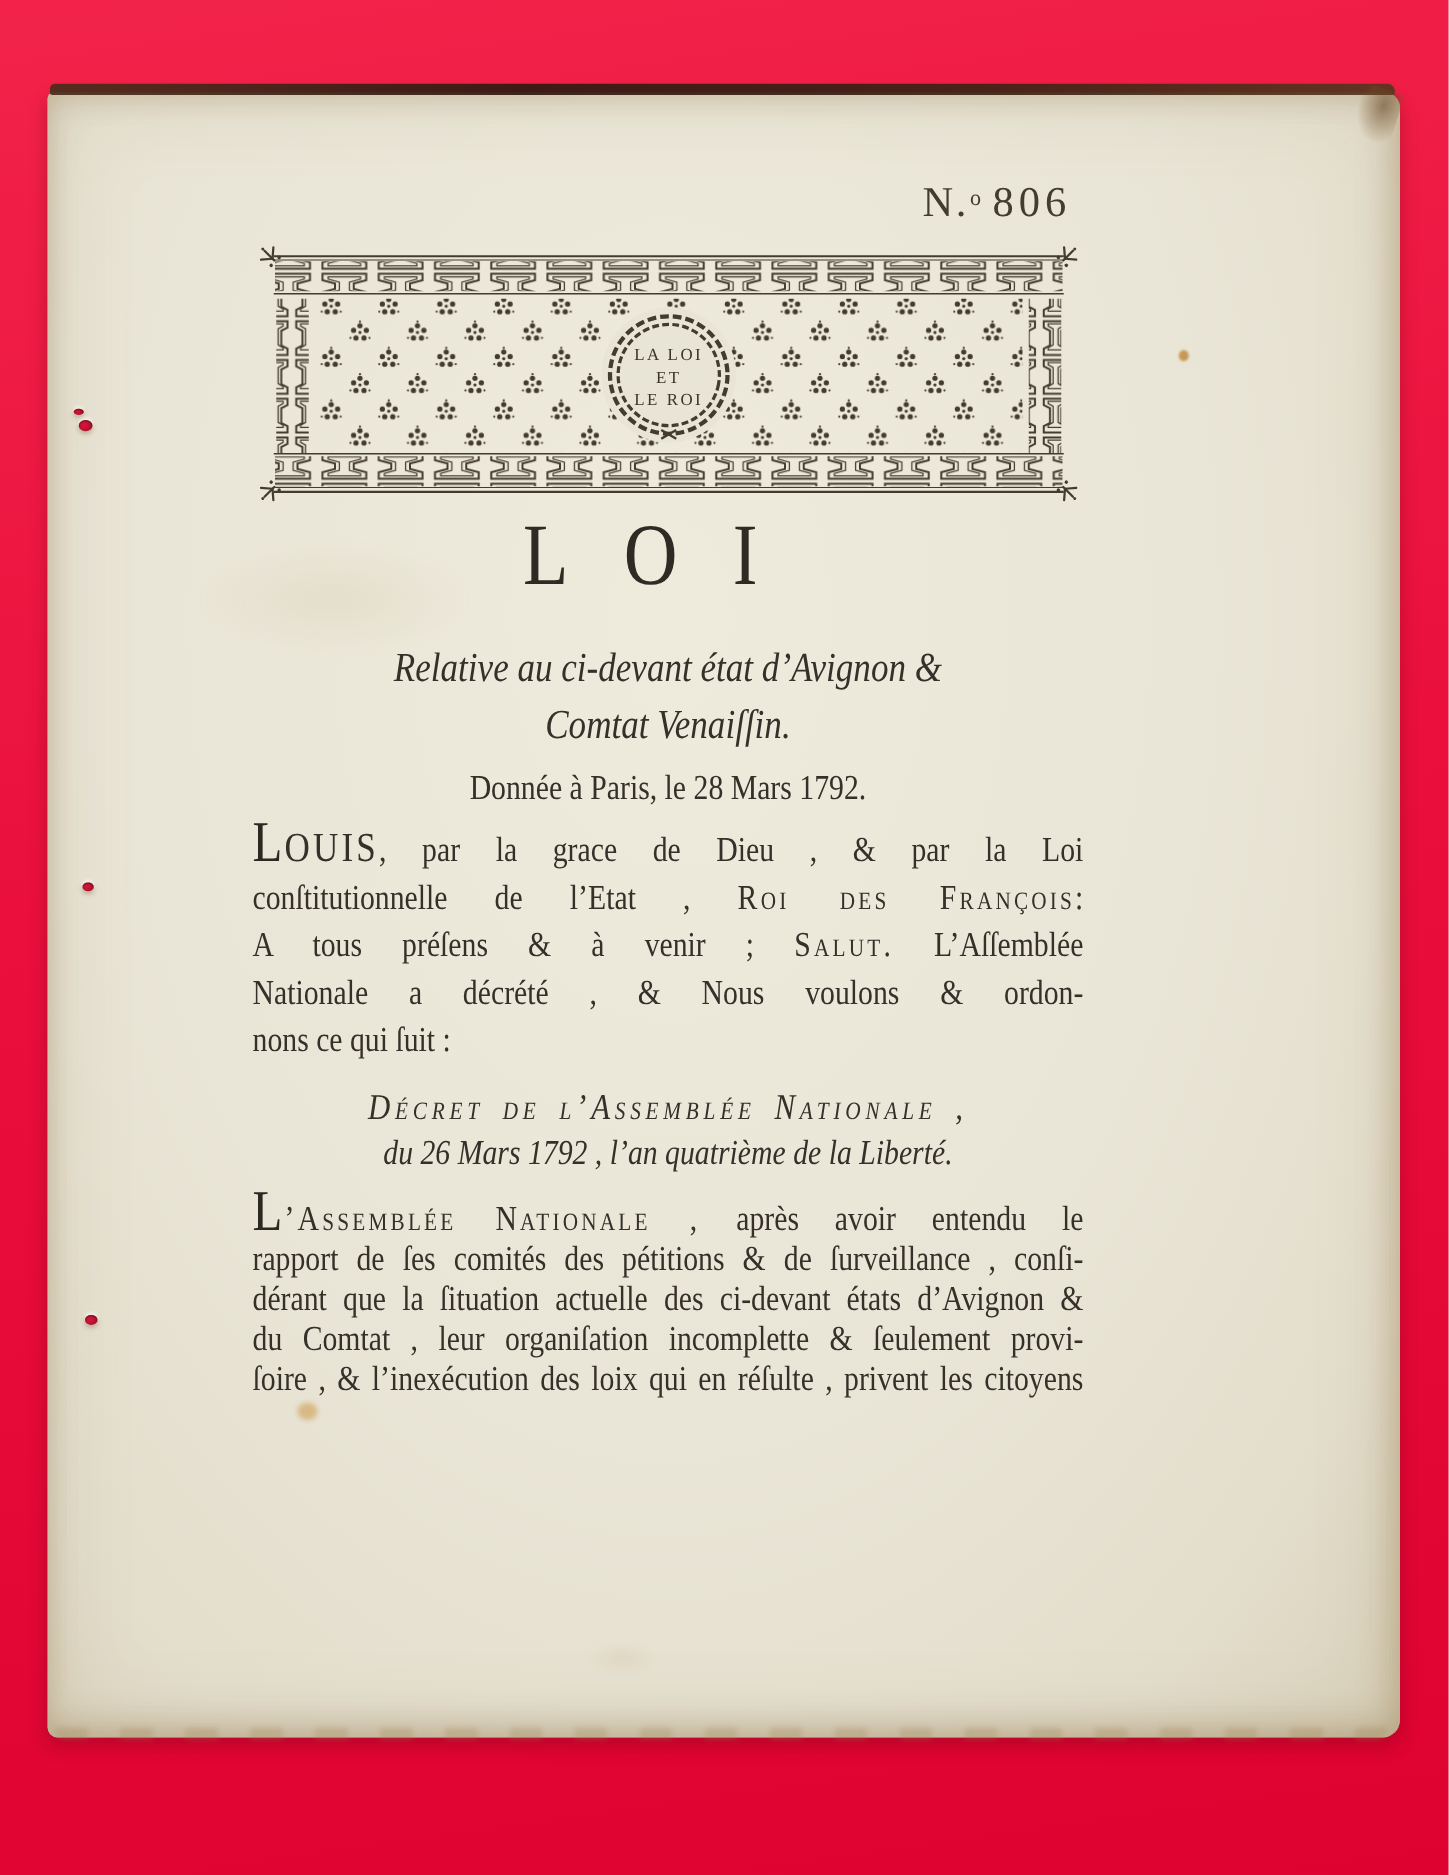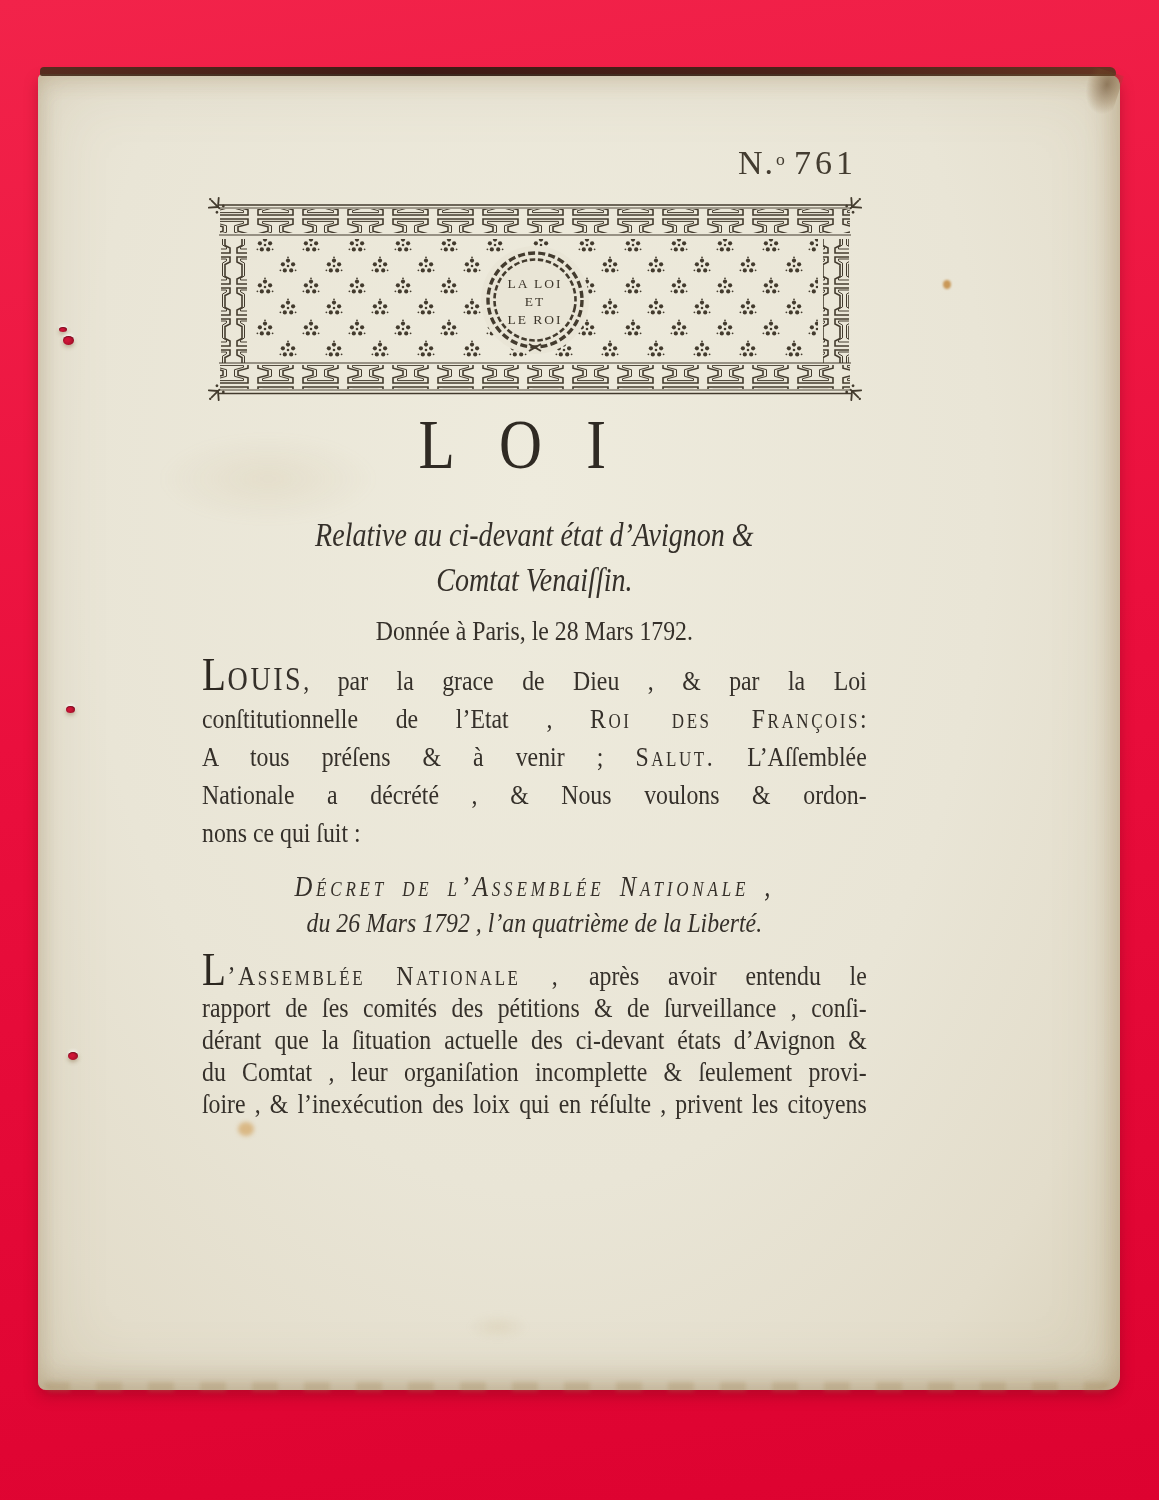--- a/index.html
+++ b/index.html
@@ -92,21 +92,21 @@
 </style>
 </head>
 <body>
 
 <div class="scene">
   <div class="paper">
 
     <div class="top-edge-shadow"></div>
     <div class="corner-wear"></div>
 
-    <div class="doc-number"><span>N.</span><span class="sup">o</span><span class="num">761</span></div>
+    <div class="doc-number"><span>N.</span><span class="sup">o</span><span class="num">806</span></div>
 
     <svg class="banner" viewBox="0 0 654 212" aria-hidden="true">
       <defs>
         <g id="rosette" fill="#433b2e">
           <circle cx="0" cy="-5.4" r="2.1"></circle>
             <circle cx="5.1" cy="-1.7" r="2.1"></circle>
           <circle cx="3.2" cy="4.4" r="2.1"></circle>
             <circle cx="-3.2" cy="4.4" r="2.1"></circle>
           <circle cx="-5.1" cy="-1.7" r="2.1"></circle>
             <circle cx="0" cy="0" r="1.3"></circle>

